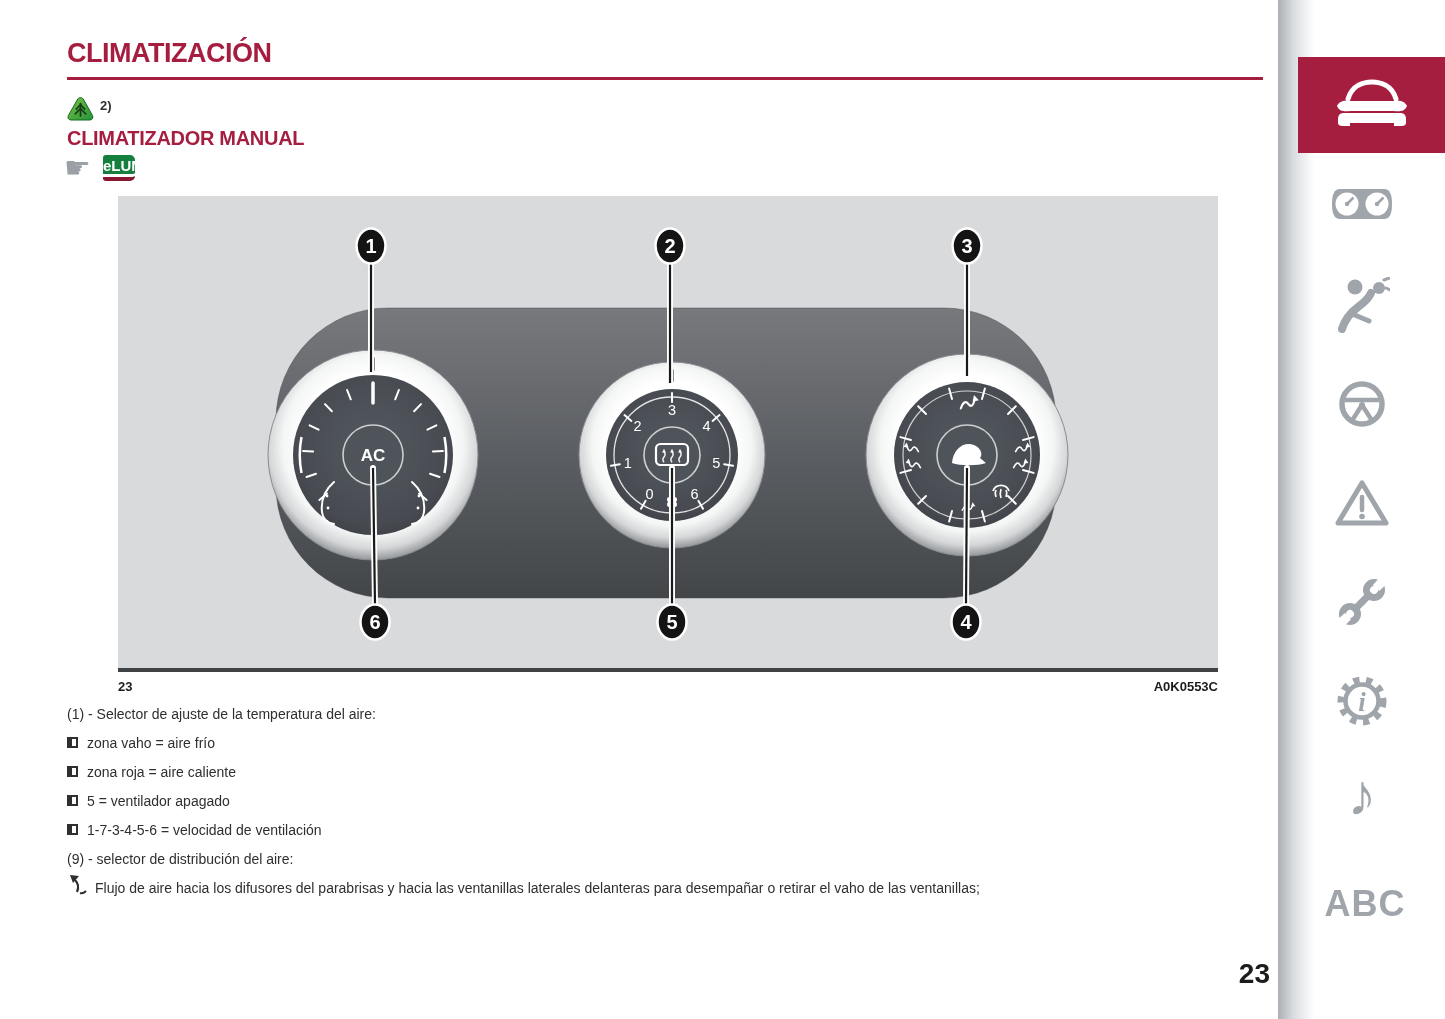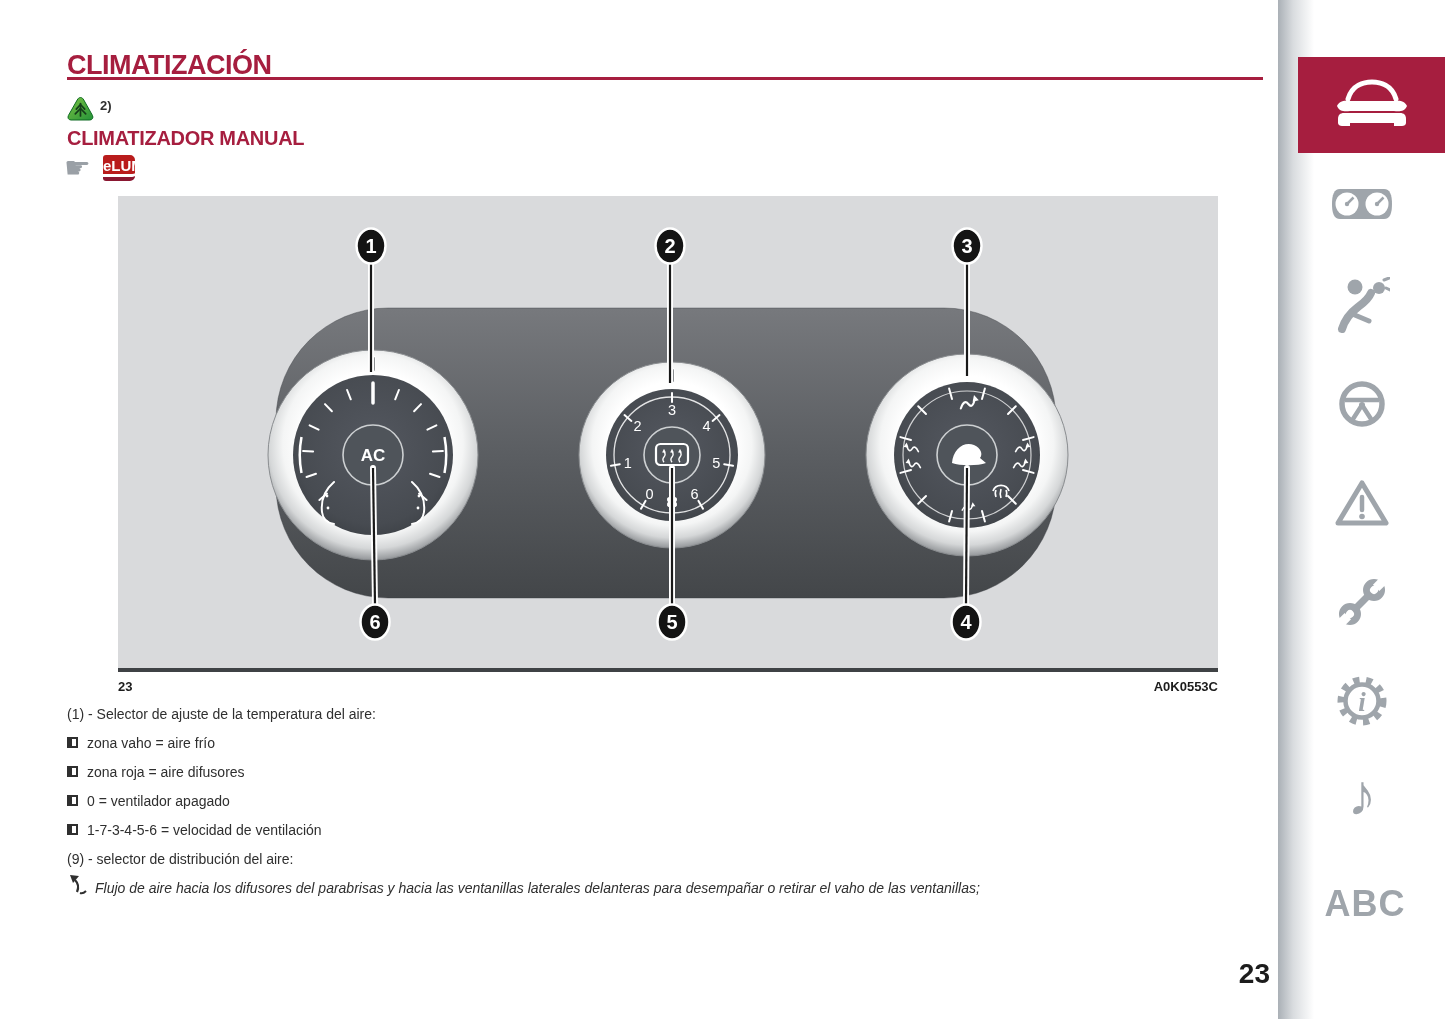--- a/index.html
+++ b/index.html
@@ -1,45 +1,45 @@
 <!DOCTYPE html>
 <html><head>
 <meta charset="utf-8">
 <style>
   * { margin:0; padding:0; box-sizing:border-box; }
   html,body { background:#ffffff; }
   body { font-family:"Liberation Sans", sans-serif; }
   .page { position:relative; width:1445px; height:1019px; background:#fff; overflow:hidden; }
 
   
-  .title { position:absolute; left:67px; top:50px; font-size:27px; font-weight:bold;
+  .title { position:absolute; left:67px; top:38px; font-size:27px; font-weight:bold;
            letter-spacing:-0.5px; color:#A61E3F; }
   .rule  { position:absolute; left:67px; top:77px; width:1196px; height:3px; background:#A61E3F; }
   .eco-row { position:absolute; left:66px; top:96px; display:flex; align-items:flex-start; }
   .eco-ref { font-size:13px; font-weight:bold; color:#2f2f2f; margin-left:6px; margin-top:2px; }
   .subtitle { position:absolute; left:67px; top:127px; font-size:20px; font-weight:bold;
               letter-spacing:-0.3px; color:#A61E3F; }
   .badge-row { position:absolute; left:64px; top:153px; display:flex; align-items:center; }
   .hand { font-size:30px; line-height:30px; color:#9aa0a6; }
-  .elum { margin-left:12px; width:32px; height:26px; background:#b91c1c; color:#fff;
+  .elum { margin-left:12px; width:32px; height:26px; background:#15803d; color:#fff;
           font-size:15px; font-weight:bold; text-align:center; line-height:22px;
           border-radius:3px 5px 5px 3px; border-bottom:4px solid #8a1731;
           box-shadow:inset 0 -3px 0 #ffffff; }
 
   
   .figure { position:absolute; left:118px; top:196px; width:1100px; height:476px;
             background:#d9dadc; border-bottom:4px solid #3f4245; }
   .figcap { position:absolute; left:118px; top:679px; width:1100px; display:flex;
             justify-content:space-between; font-size:13px; font-weight:bold; color:#1c1c1c; }
 
   
   .textblock { position:absolute; left:67px; top:700px; width:1196px; color:#2f2f2f;
                font-size:14px; }
   .line { min-height:29px; line-height:29px; white-space:nowrap; }
-  .para { line-height:29px;font-style:italic; }
+  .para { line-height:29px; }
   .sq { display:inline-block; width:11px; height:11px; border:2px solid #2f2f2f;
         border-left-width:5px; margin-right:9px; }
   .inline-ico { display:inline-block; vertical-align:-3px; margin-right:6px; }
 
   .pagenum { position:absolute; left:1180px; top:958px; width:90px; text-align:right;
              font-size:28px; font-weight:bold; color:#1c1c1c; }
 
   
   .edge-strip { position:absolute; left:1278px; top:0; width:38px; height:1019px;
                 background:linear-gradient(to right, #aab0b6 0%, #d9dcdf 40%, #ffffff 95%); }
@@ -261,22 +261,22 @@
   </div>
 
   <div class="figcap">
     <span>23</span>
     <span>A0K0553C</span>
   </div>
 
   <div class="textblock">
     <div class="line"><span>(1) - Selector de ajuste de la temperatura del aire:</span></div>
     <div class="line"><span class="sq"></span><span>zona vaho = aire frío</span></div>
-    <div class="line"><span class="sq"></span><span>zona roja = aire difusores</span></div>
-    <div class="line"><span class="sq"></span><span>0 = ventilador apagado</span></div>
+    <div class="line"><span class="sq"></span><span>zona roja = aire caliente</span></div>
+    <div class="line"><span class="sq"></span><span>5 = ventilador apagado</span></div>
     <div class="line"><span class="sq"></span><span>1-7-3-4-5-6 = velocidad de ventilación</span></div>
     <div class="line"><span>(9) - selector de distribución del aire:</span></div>
     <div class="para">
       <svg class="inline-ico" width="22" height="22" viewBox="0 0 22 22">
         <polygon points="3,1 12,2 6,9" fill="#2f2f2f"></polygon>
         <path d="M8,6 Q13,11 10,18" stroke="#2f2f2f" stroke-width="2.2" fill="none"></path>
         <path d="M13,19 q3,1 6,-2" stroke="#2f2f2f" stroke-width="2" fill="none"></path>
       </svg><span>Flujo de aire hacia los difusores del parabrisas y hacia las ventanillas laterales delanteras para desempañar o retirar el vaho de las ventanillas;</span>
     </div>
   </div>

